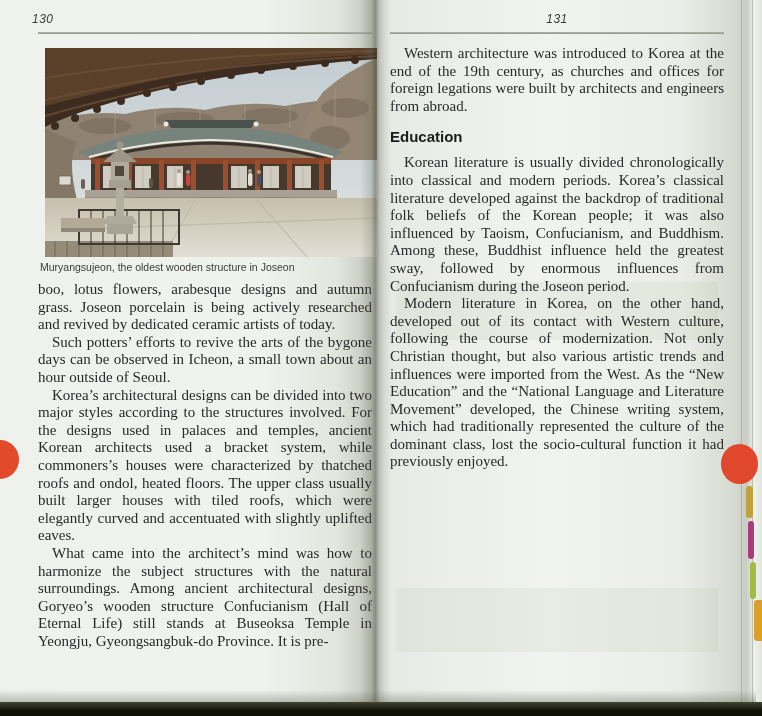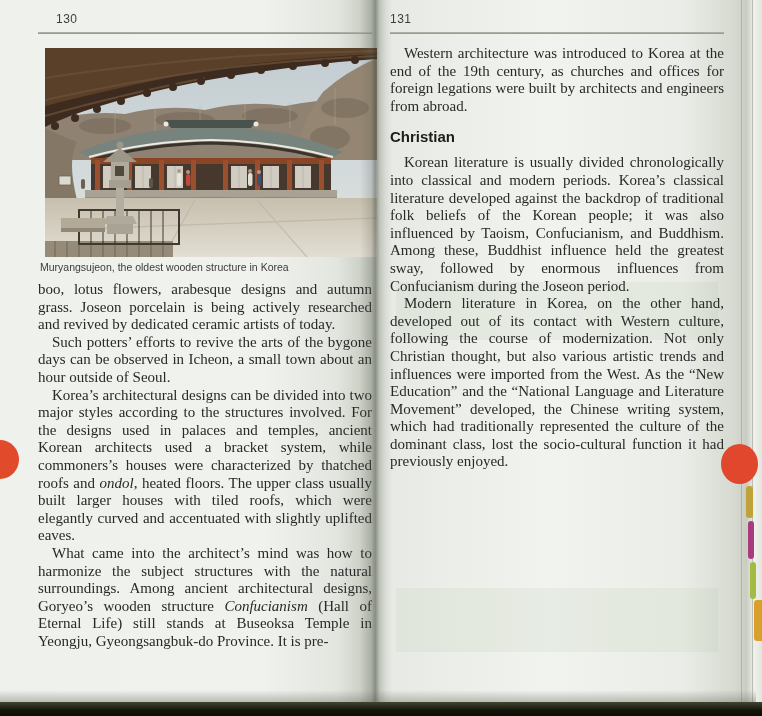--- a/index.html
+++ b/index.html
@@ -25,40 +25,40 @@
     background:linear-gradient(#42452f,#121408 60%,#0c0e06);
   }
   .page-bottom-shade{
     position:absolute;left:0;top:690px;width:756px;height:12px;
     background:linear-gradient(rgba(0,0,0,0),rgba(85,90,75,.35));pointer-events:none;
   }
   
   .pagenum{
     position:absolute;top:12px;font:12px "Liberation Sans",sans-serif;color:#3d3d3d;letter-spacing:.5px;
   }
-  #left-pagenum{left:56px;}
-  #right-pagenum{left:390px;width:334px;text-align:left;}
+  #left-pagenum{left:32px;font-style:italic;}
+  #right-pagenum{left:390px;width:334px;text-align:center;font-style:italic;}
   .rule{position:absolute;top:32px;width:334px;height:2px;
     background:linear-gradient(#b4b8ad,#8f948a);}
   #left-rule{left:38px;}
   #right-rule{left:390px;}
   .photo-frame{position:absolute;left:45px;top:48px;width:332px;height:209px;overflow:hidden;}
   .caption{
     position:absolute;left:40px;top:261px;width:334px;
     font:10.5px "Liberation Sans",sans-serif;color:#3c3c3c;
   }
   .text-col{
     position:absolute;width:334px;
     font-size:15px;line-height:17.6px;text-align:justify;color:#292929;
   }
   #left-text{left:38px;top:281px;}
   #right-text{left:390px;top:45px;}
   .text-col p.para{margin:0;}
   .text-col p.indent{text-indent:14px;}
-  .text-col .i{font-style:italic;}
+  .text-col .i{}
   .text-col .heading{
     font:bold 15px "Liberation Sans",sans-serif;color:#1c1c1c;
     margin:13px 0 9px 0;text-align:left;
   }
   
   .ghost{position:absolute;background:rgba(168,190,150,.12);pointer-events:none;}
   #ghost-a{left:396px;top:282px;width:322px;height:58px;}
   #ghost-b{left:396px;top:588px;width:322px;height:64px;}
   
   .tab{position:absolute;}
@@ -242,32 +242,32 @@
       <circle cx="156" cy="33" r="4"></circle>
         <circle cx="186" cy="27" r="4"></circle>
         <circle cx="216" cy="22" r="4"></circle>
       <circle cx="248" cy="18" r="4"></circle>
         <circle cx="280" cy="15" r="4"></circle>
         <circle cx="310" cy="12" r="4"></circle>
     </g>
   </svg>
 </div>
 
-<div class="caption">Muryangsujeon, the oldest wooden structure in Korea</div>
+<div class="caption">Muryangsujeon, the oldest wooden structure in Joseon</div>
 
 <div class="text-col" id="left-text">
     <p class="para"><span>boo, lotus flowers, arabesque designs and autumn grass. Joseon porcelain is being actively researched and revived by dedicated ceramic artists of today.</span></p>
     <p class="para indent"><span>Such potters’ efforts to revive the arts of the bygone days can be observed in Icheon, a small town about an hour outside of Seoul.</span></p>
     <p class="para indent"><span>Korea’s architectural designs can be divided into two major styles according to the structures involved. For the designs used in palaces and temples, ancient Korean architects used a bracket system, while commoners’s houses were characterized by thatched roofs and </span><span class="i">ondol</span><span>, heated floors. The upper class usually built larger houses with tiled roofs, which were elegantly curved and accentuated with slightly uplifted eaves.</span></p>
     <p class="para indent"><span>What came into the architect’s mind was how to harmonize the subject structures with the natural surroundings. Among ancient architectural designs, Goryeo’s wooden structure </span><span class="i">Confucianism</span><span> (Hall of Eternal Life) still stands at Buseoksa Temple in Yeongju, Gyeongsangbuk-do Province. It is pre-</span></p>
   </div>
 
 <div class="text-col" id="right-text">
     <p class="para indent"><span>Western architecture was introduced to Korea at the end of the 19th century, as churches and offices for foreign legations were built by architects and engineers from abroad.</span></p>
-    <div class="heading">Christian</div>
+    <div class="heading">Education</div>
     <p class="para indent"><span>Korean literature is usually divided chronologically into classical and modern periods. Korea’s classical literature developed against the backdrop of traditional folk beliefs of the Korean people; it was also influenced by Taoism, Confucianism, and Buddhism. Among these, Buddhist influence held the greatest sway, followed by enormous influences from Confucianism during the Joseon period.</span></p>
     <p class="para indent"><span>Modern literature in Korea, on the other hand, developed out of its contact with Western culture, following the course of modernization. Not only Christian thought, but also various artistic trends and influences were imported from the West. As the “New Education” and the “National Language and Literature Movement” developed, the Chinese writing system, which had traditionally represented the culture of the dominant class, lost the socio-cultural function it had previously enjoyed.</span></p>
   </div>
 
 <div class="gutter"></div>
 <div class="edge-line" id="edge-line-1"></div>
 <div class="edge-line" id="edge-line-2"></div>
 <div class="page-bottom-shade"></div>
 
 <div class="tab" id="tab-left-red"></div>

